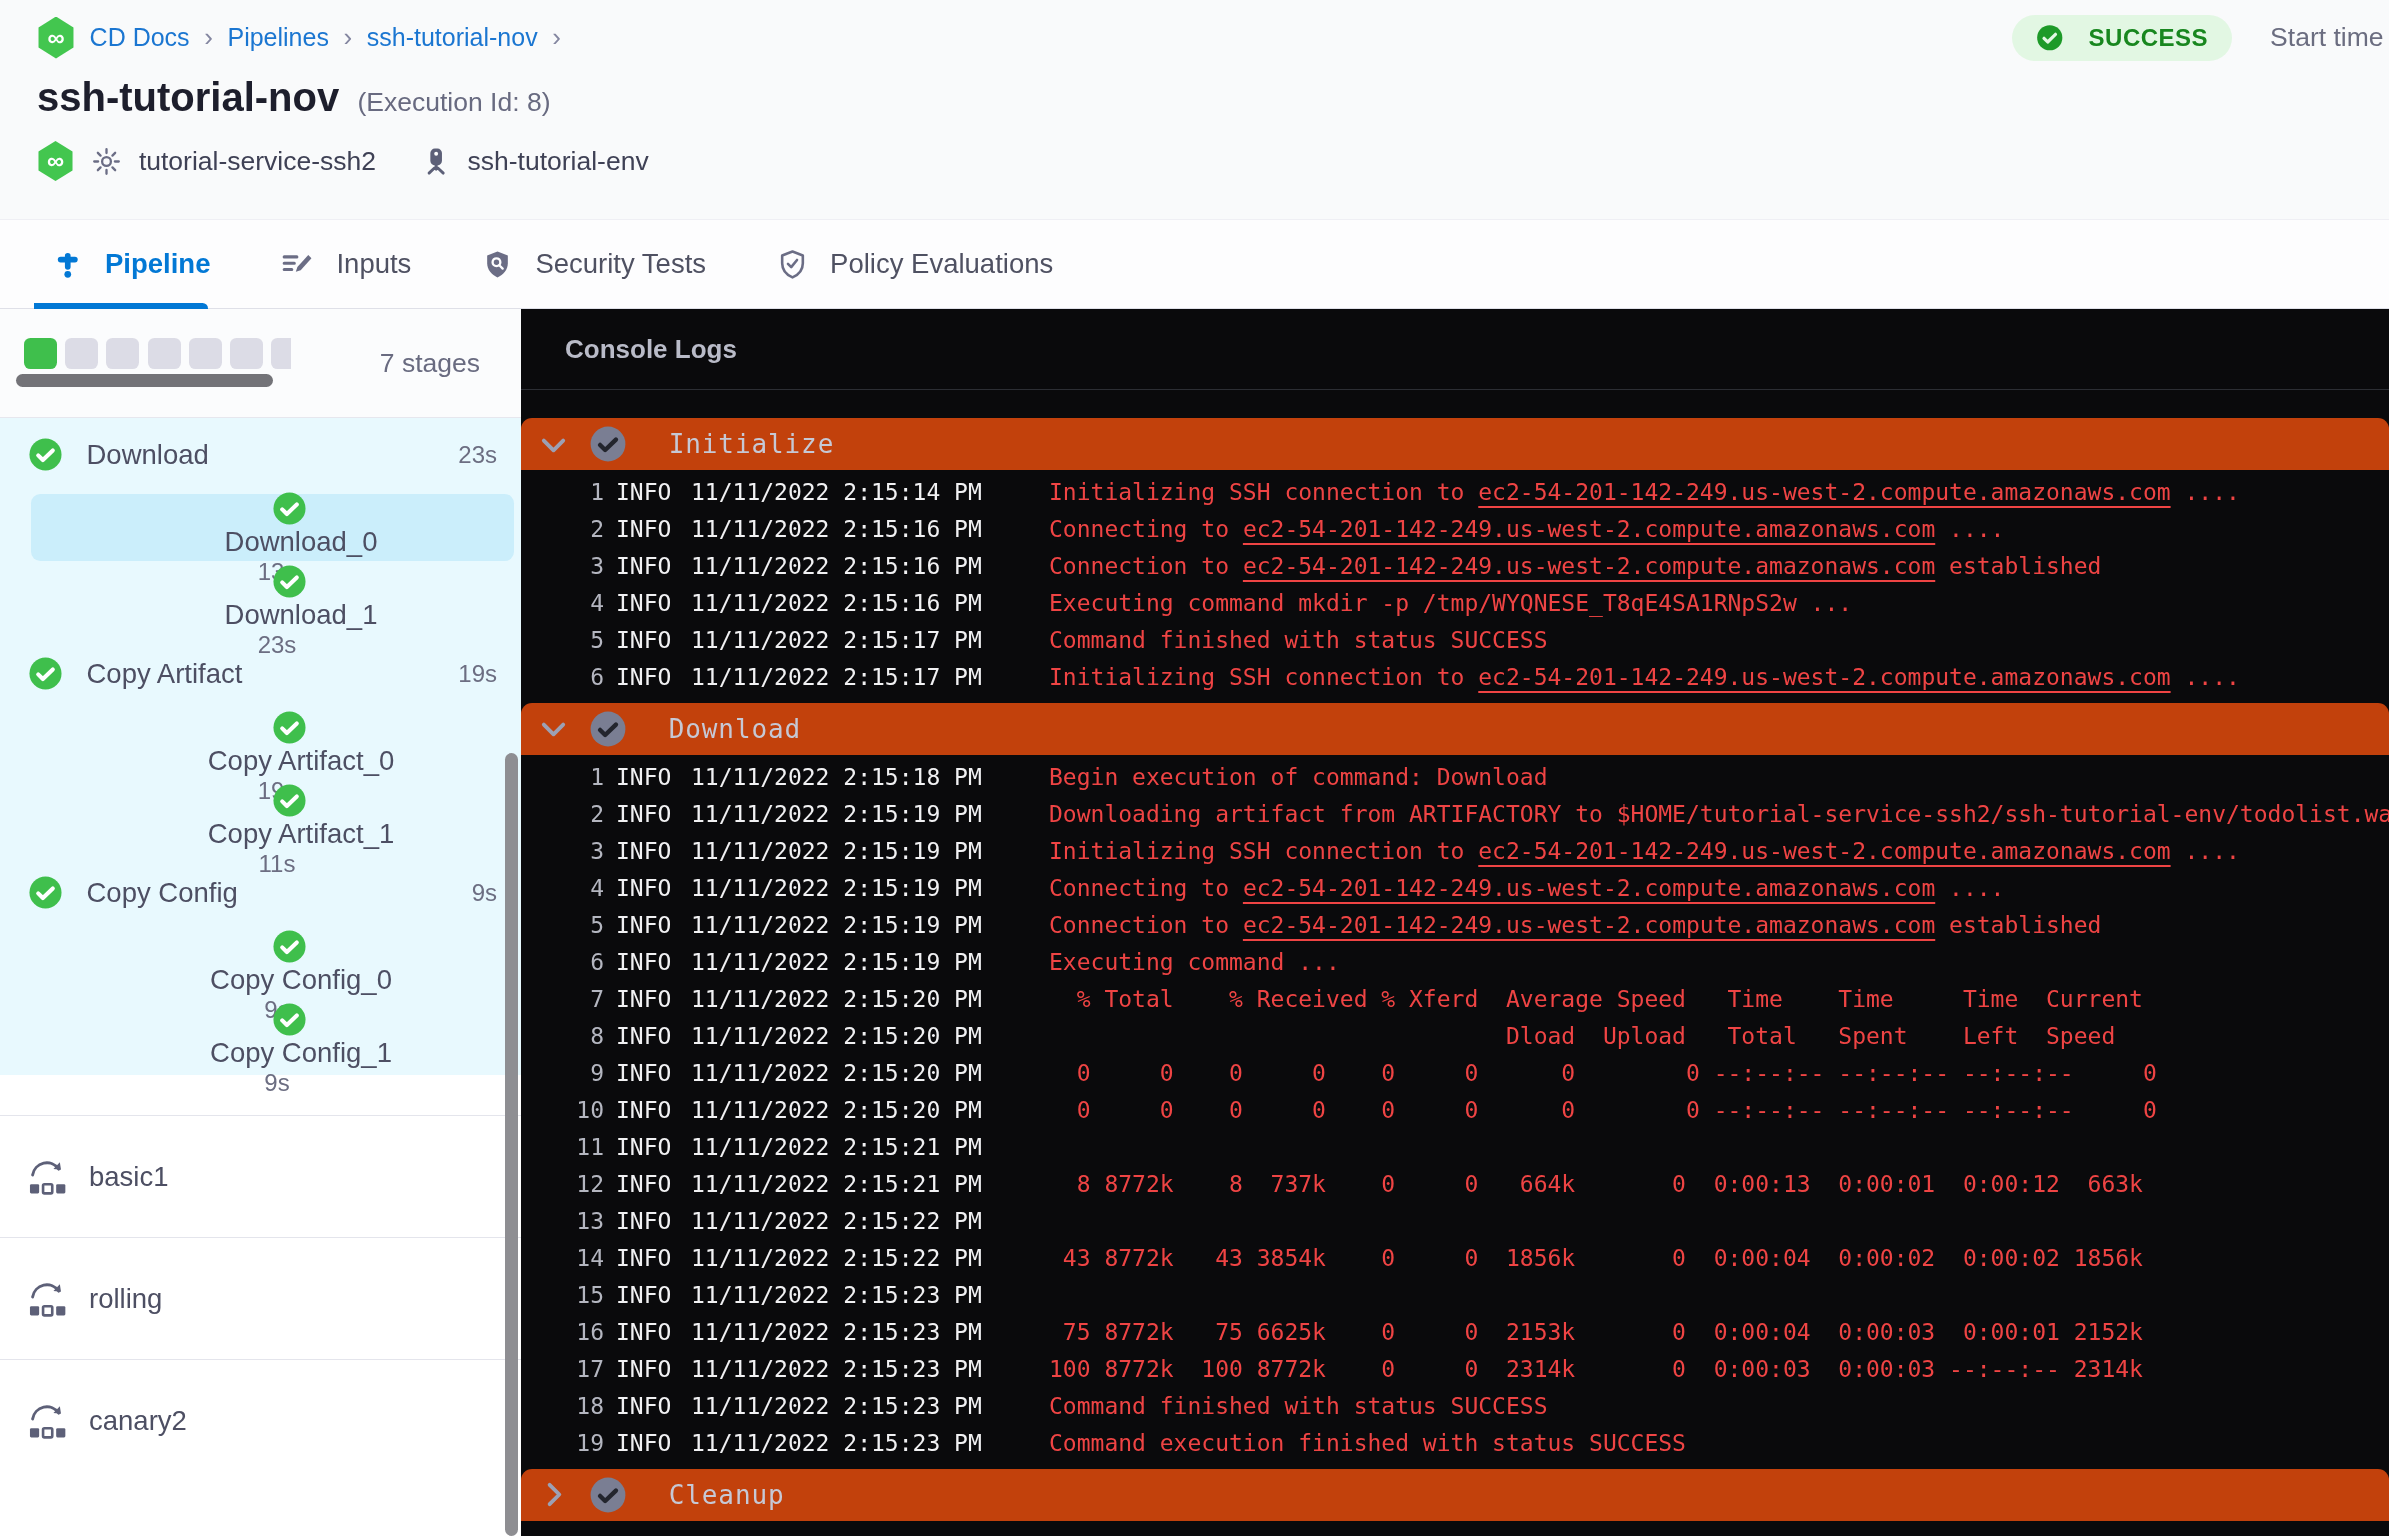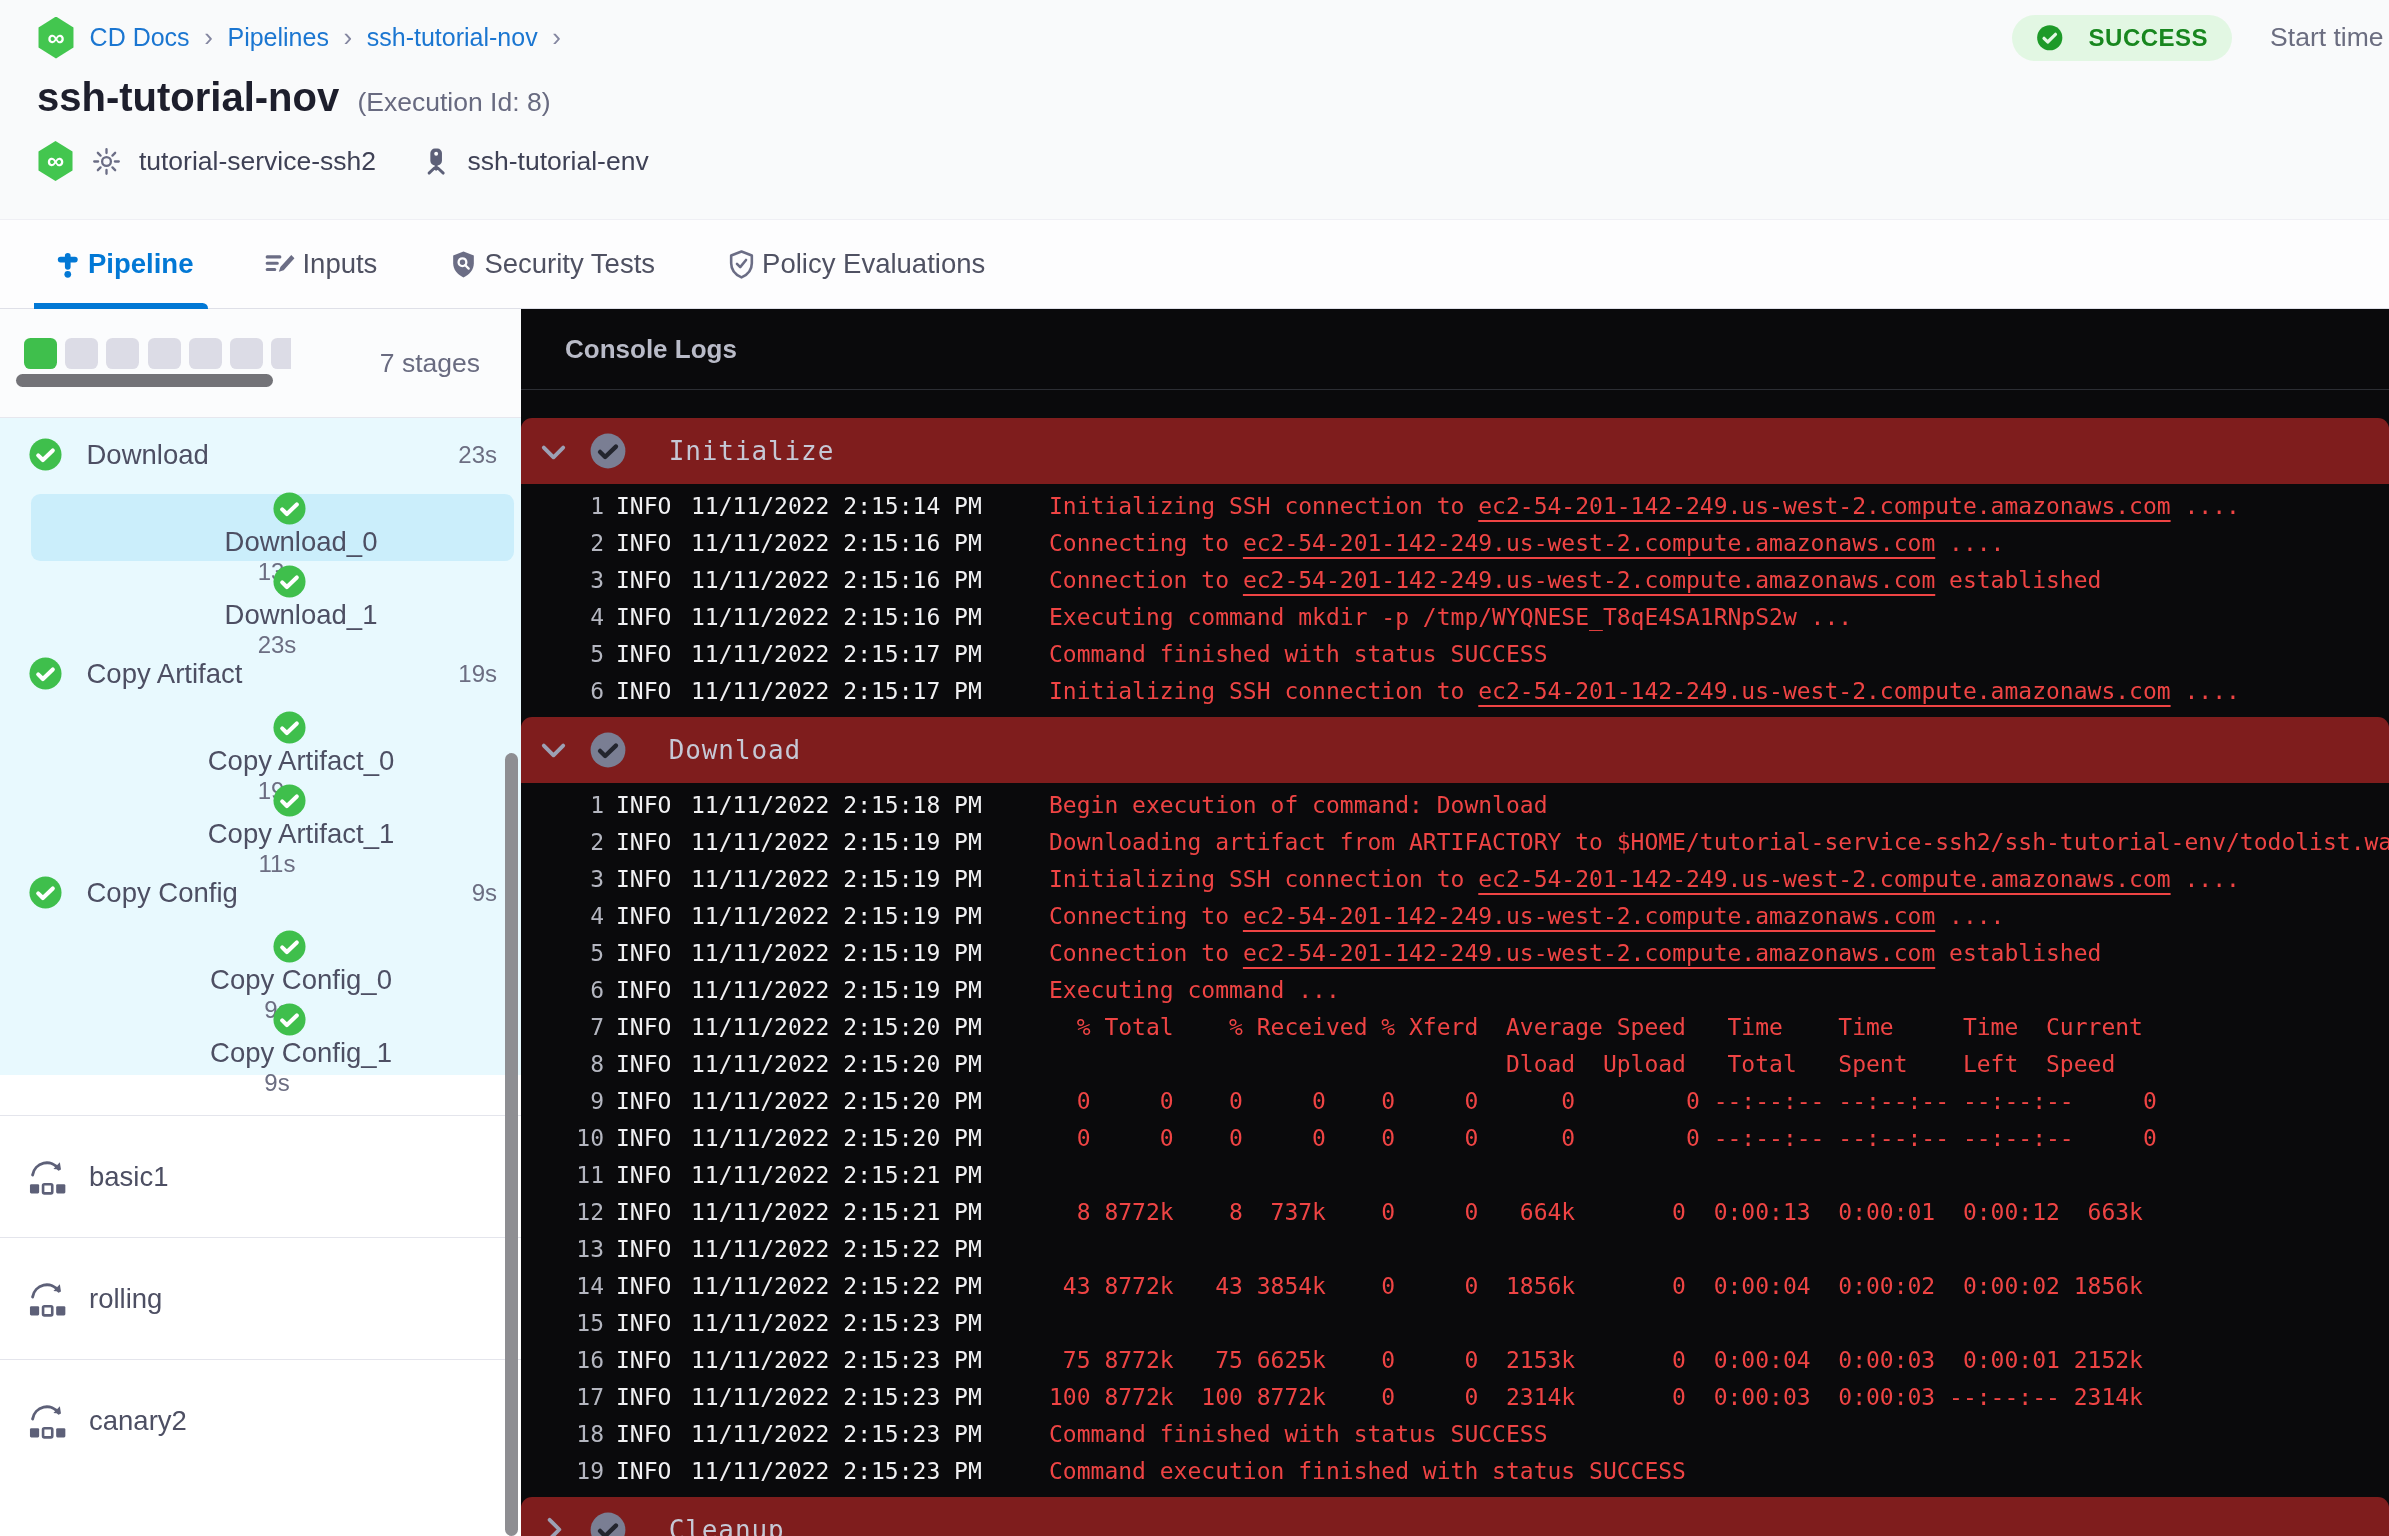--- a/index.html
+++ b/index.html
@@ -24,21 +24,21 @@
   .service-row { position:absolute; top:137px; left:37px; display:flex; align-items:center; height:48px; }
   .service-row .hex { width:37px; height:40px; margin-right:16.5px; }
   .svc-icon { margin-right:17.4px; display:flex; align-items:center; }
   .svc-label { font-size:26.5px; color:#3f4155; }
   .env-icon { margin-left:44px; margin-right:16.5px; display:flex; align-items:center; }
 
   
   .tabbar { position:absolute; bottom:0; left:0; right:0; height:90px; background:#fdfdfe;
             border-top:0.9px solid #efeff4; border-bottom:1.8px solid #dfe0e8; display:flex; align-items:center;
             padding-left:52px; gap:71px; }
-  .tab { display:flex; align-items:center; gap:5px; font-size:27.5px; color:#4f5162; height:100%; position:relative; cursor:pointer; }
+  .tab { display:flex; align-items:center; gap:22px; font-size:27.5px; color:#4f5162; height:100%; position:relative; cursor:pointer; }
   .tab.active { color:#0278d5; font-weight:bold; }
   .tab.active .underline { position:absolute; bottom:-1.8px; left:-18.3px; width:174px; height:6.4px; background:#0278d5; border-radius:0 5.5px 0 0; }
 
   
   .main { flex:1; display:flex; min-height:0; }
   .sidebar { width:521px; flex:0 0 auto; background:#ffffff; position:relative; overflow:hidden; }
   .stages-header { height:109px; border-bottom:0.9px solid #e6e7ee; position:relative; background:#fbfcfd; }
   .squares-clip { position:absolute; top:29px; left:24px; width:267px; height:33px; overflow:hidden; display:flex; gap:8.2px; }
   .psq { width:33px; height:31px; border-radius:6.4px; background:#dcdce6; flex:0 0 auto; }
   .psq.done { background:#3fbf4c; }
@@ -59,21 +59,21 @@
   .deploy-row { height:122px; border-top:0.9px solid #e4e5ec; display:flex; align-items:center; padding-left:26px; gap:21px;
                 font-size:27.5px; color:#4d4f63; cursor:pointer; }
   .side-scrollbar { position:absolute; right:2.7px; top:444px; width:13px; height:783px; background:#8e8e92; border-radius:7.3px; }
 
   
   .console { flex:1; background:#0a0a0c; position:relative; overflow:hidden; }
   .console-header { height:81px; border-bottom:1.8px solid #2c2e34; display:flex; align-items:center; padding-left:44px;
                     font-weight:bold; font-size:26px; color:#b9bbc8; }
   .console-body { padding-top:28px; }
   .log-section { border-radius:0; }
-  .section-header { height:66px; background:#7f1d1d; border-radius:11px 11px 0 0; display:flex; align-items:center;
+  .section-header { height:52px; background:#c2410c; border-radius:11px 11px 0 0; display:flex; align-items:center;
                     padding-left:13px; font-family:"DejaVu Sans Mono", monospace; font-size:26px; color:#c6c8d5; }
   .sec-chevron { width:31px; height:31px; flex:0 0 auto; margin-left:3.7px; cursor:pointer; }
   .sec-check { width:38px; height:38px; flex:0 0 auto; margin-left:20px; }
   .sec-label { margin-left:42px; letter-spacing:0.9px; }
   .section-lines { padding:3.7px 0 7.3px 0; }
   .log-line { display:flex; font-family:"DejaVu Sans Mono", monospace; font-size:23px; line-height:37px; height:37px; white-space:pre; }
   .ln  { width:83px; text-align:right; color:#b4b6c0; flex:0 0 auto; }
   .lvl { margin-left:12px; width:75px; color:#f1f1f3; flex:0 0 auto; }
   .ltime { width:358px; color:#f1f1f3; flex:0 0 auto; }
   .lmsg { color:#ef4444; white-space:pre; }

